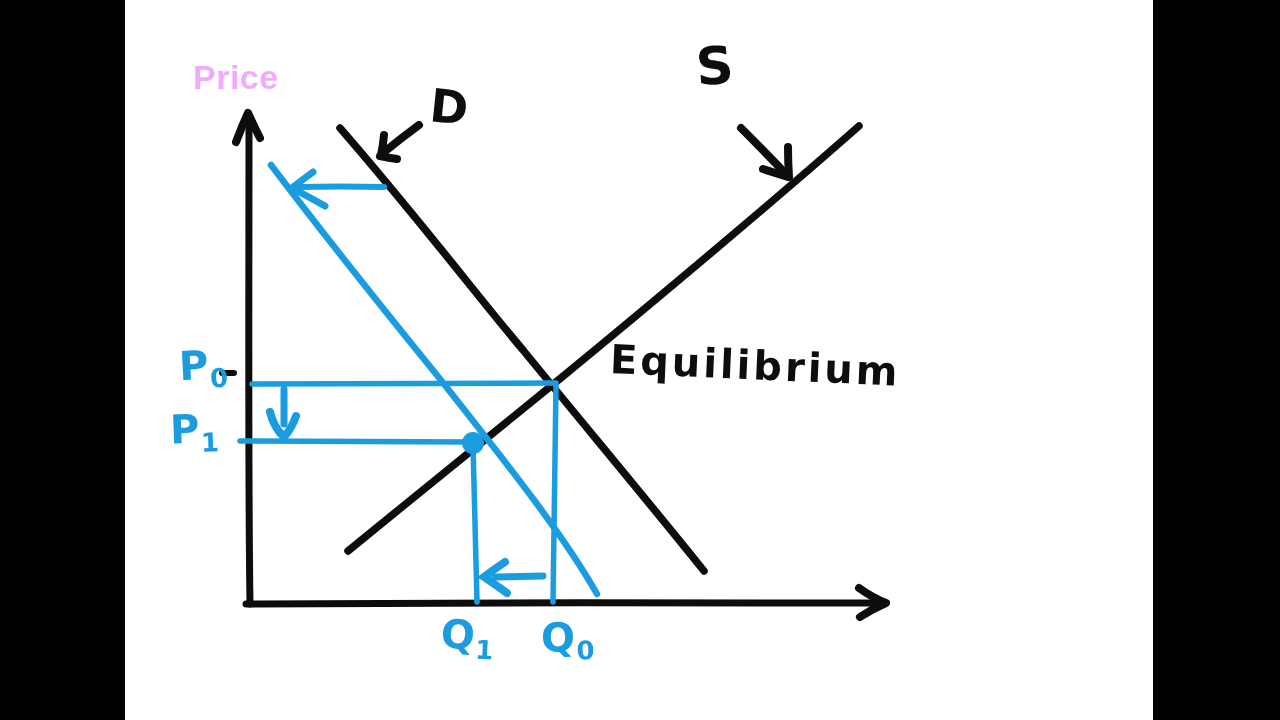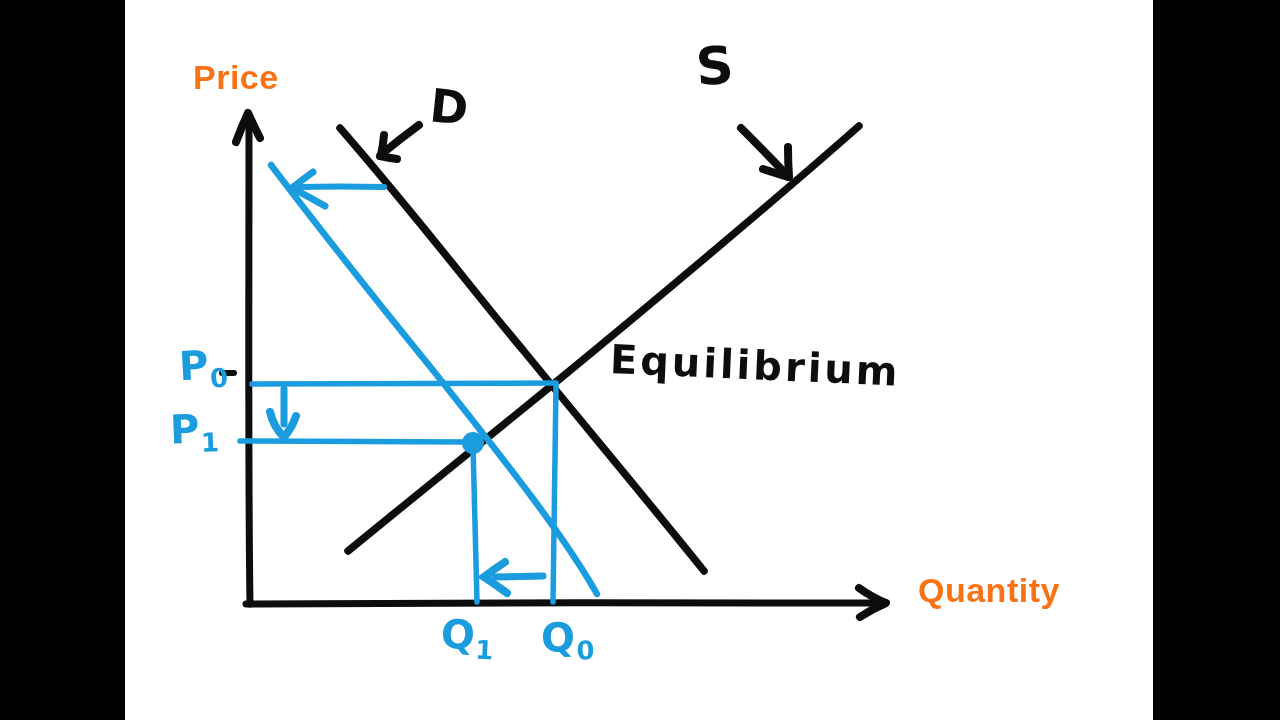--- a/index.html
+++ b/index.html
@@ -34,21 +34,21 @@
   }
   .lbl {
     position: absolute;
     white-space: nowrap;
     user-select: none;
   }
   .print-label {
     font-family: "Liberation Sans", sans-serif;
     font-weight: 700;
     font-size: 34px;
-    color: #f97316;
+    color: #f0abfc;
     letter-spacing: 0.5px;
   }
   .hand {
     font-family: "DejaVu Sans", sans-serif;
     font-weight: 700;
     color: #0d0d0d;
   }
   .hand-d   { left: 430px; top: 80px;  font-size: 46px; transform: rotate(6deg); }
   .hand-s   { left: 696px; top: 36px;  font-size: 52px; transform: rotate(-4deg); }
   .hand-eq  { left: 610px; top: 336px; font-size: 40px; letter-spacing: 3px; transform: rotate(2.5deg); transform-origin: left center; }
@@ -107,21 +107,20 @@
       <path d="M473,445 L477,602" stroke-width="5.5"></path>
       <path d="M284,389 L284,424" stroke-width="7"></path>
       <path d="M270,412 Q274,428 284,437 Q292,428 296,416" stroke-width="8"></path>
       <path d="M543,576 L495,577" stroke-width="7"></path>
       <path d="M505,562 Q493,570 484,577 Q496,585 507,593" stroke-width="8"></path>
       <circle cx="473" cy="443" r="11" fill="#1b9cdf" stroke="none"></circle>
     </g>
   </svg>
 
   <div class="lbl print-label lbl-price">Price</div>
-  <div class="lbl print-label lbl-quantity">Quantity</div>
 
   <div class="lbl hand hand-d">D</div>
   <div class="lbl hand hand-s">S</div>
   <div class="lbl hand hand-eq">Equilibrium</div>
 
   <div class="lbl marker m-p0"><span>P</span><span class="sub">0</span></div>
   <div class="lbl marker m-p1"><span>P</span><span class="sub">1</span></div>
   <div class="lbl marker m-q1"><span>Q</span><span class="sub">1</span></div>
   <div class="lbl marker m-q0"><span>Q</span><span class="sub">0</span></div>
 </div>

